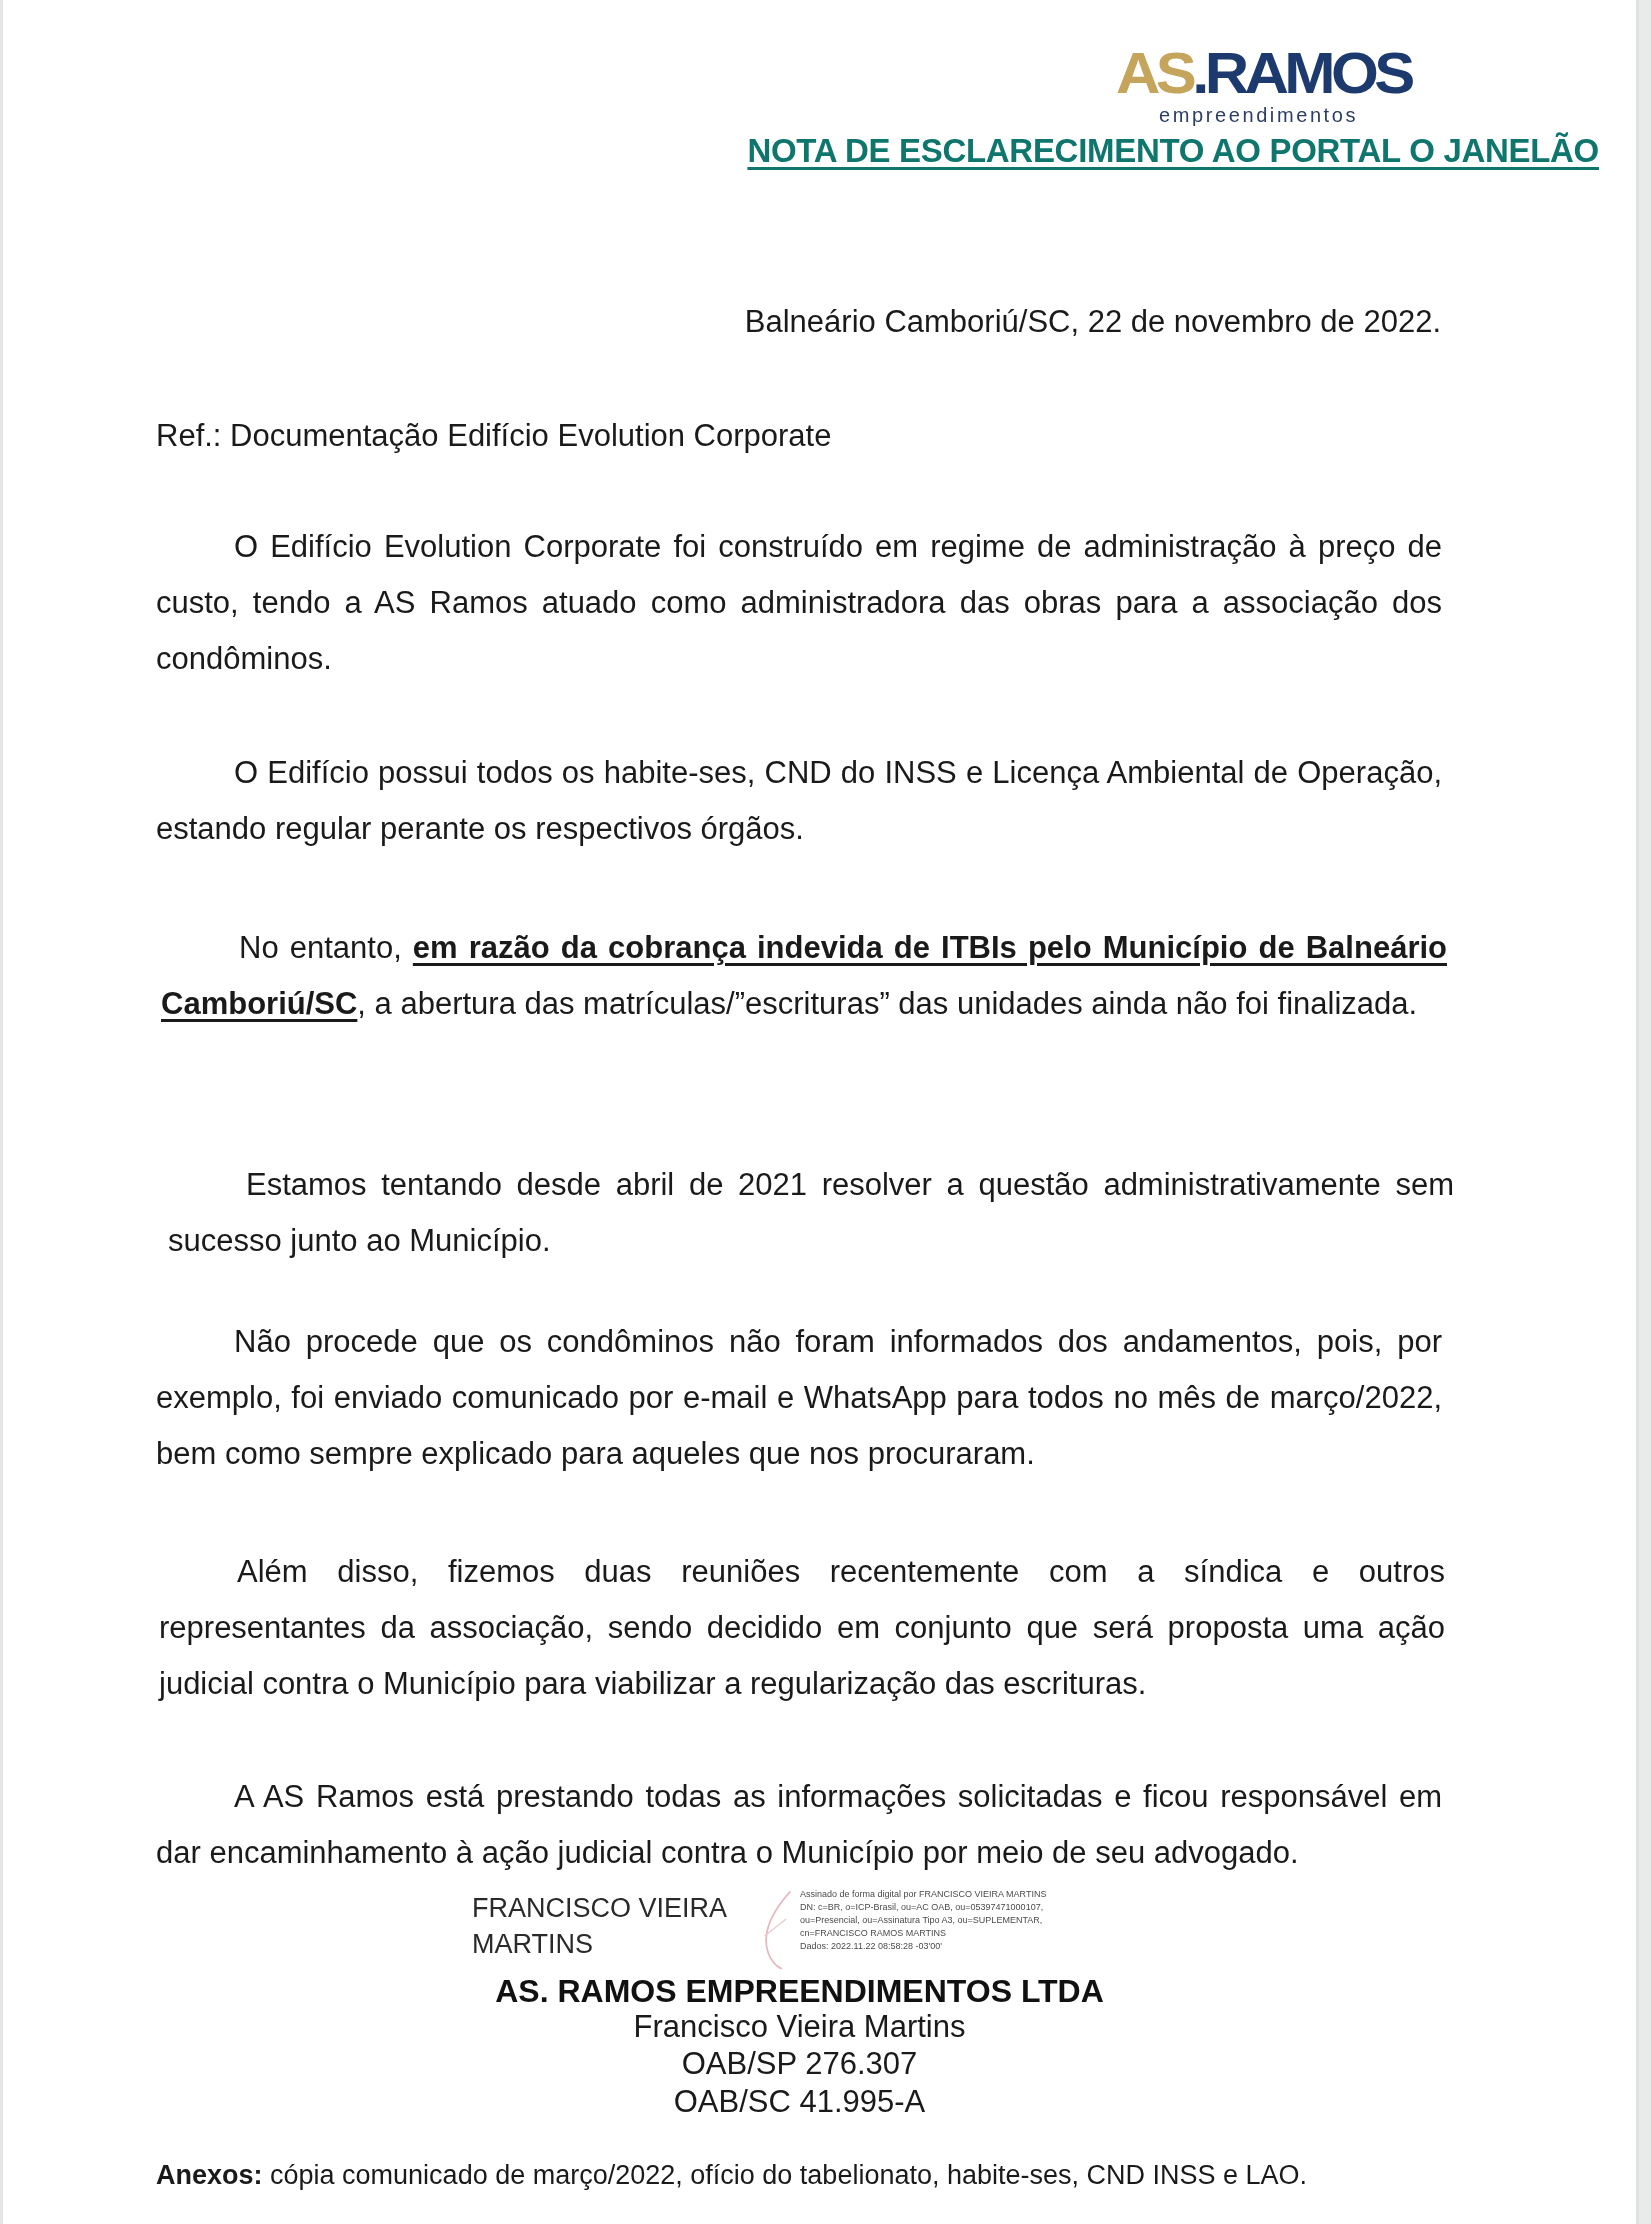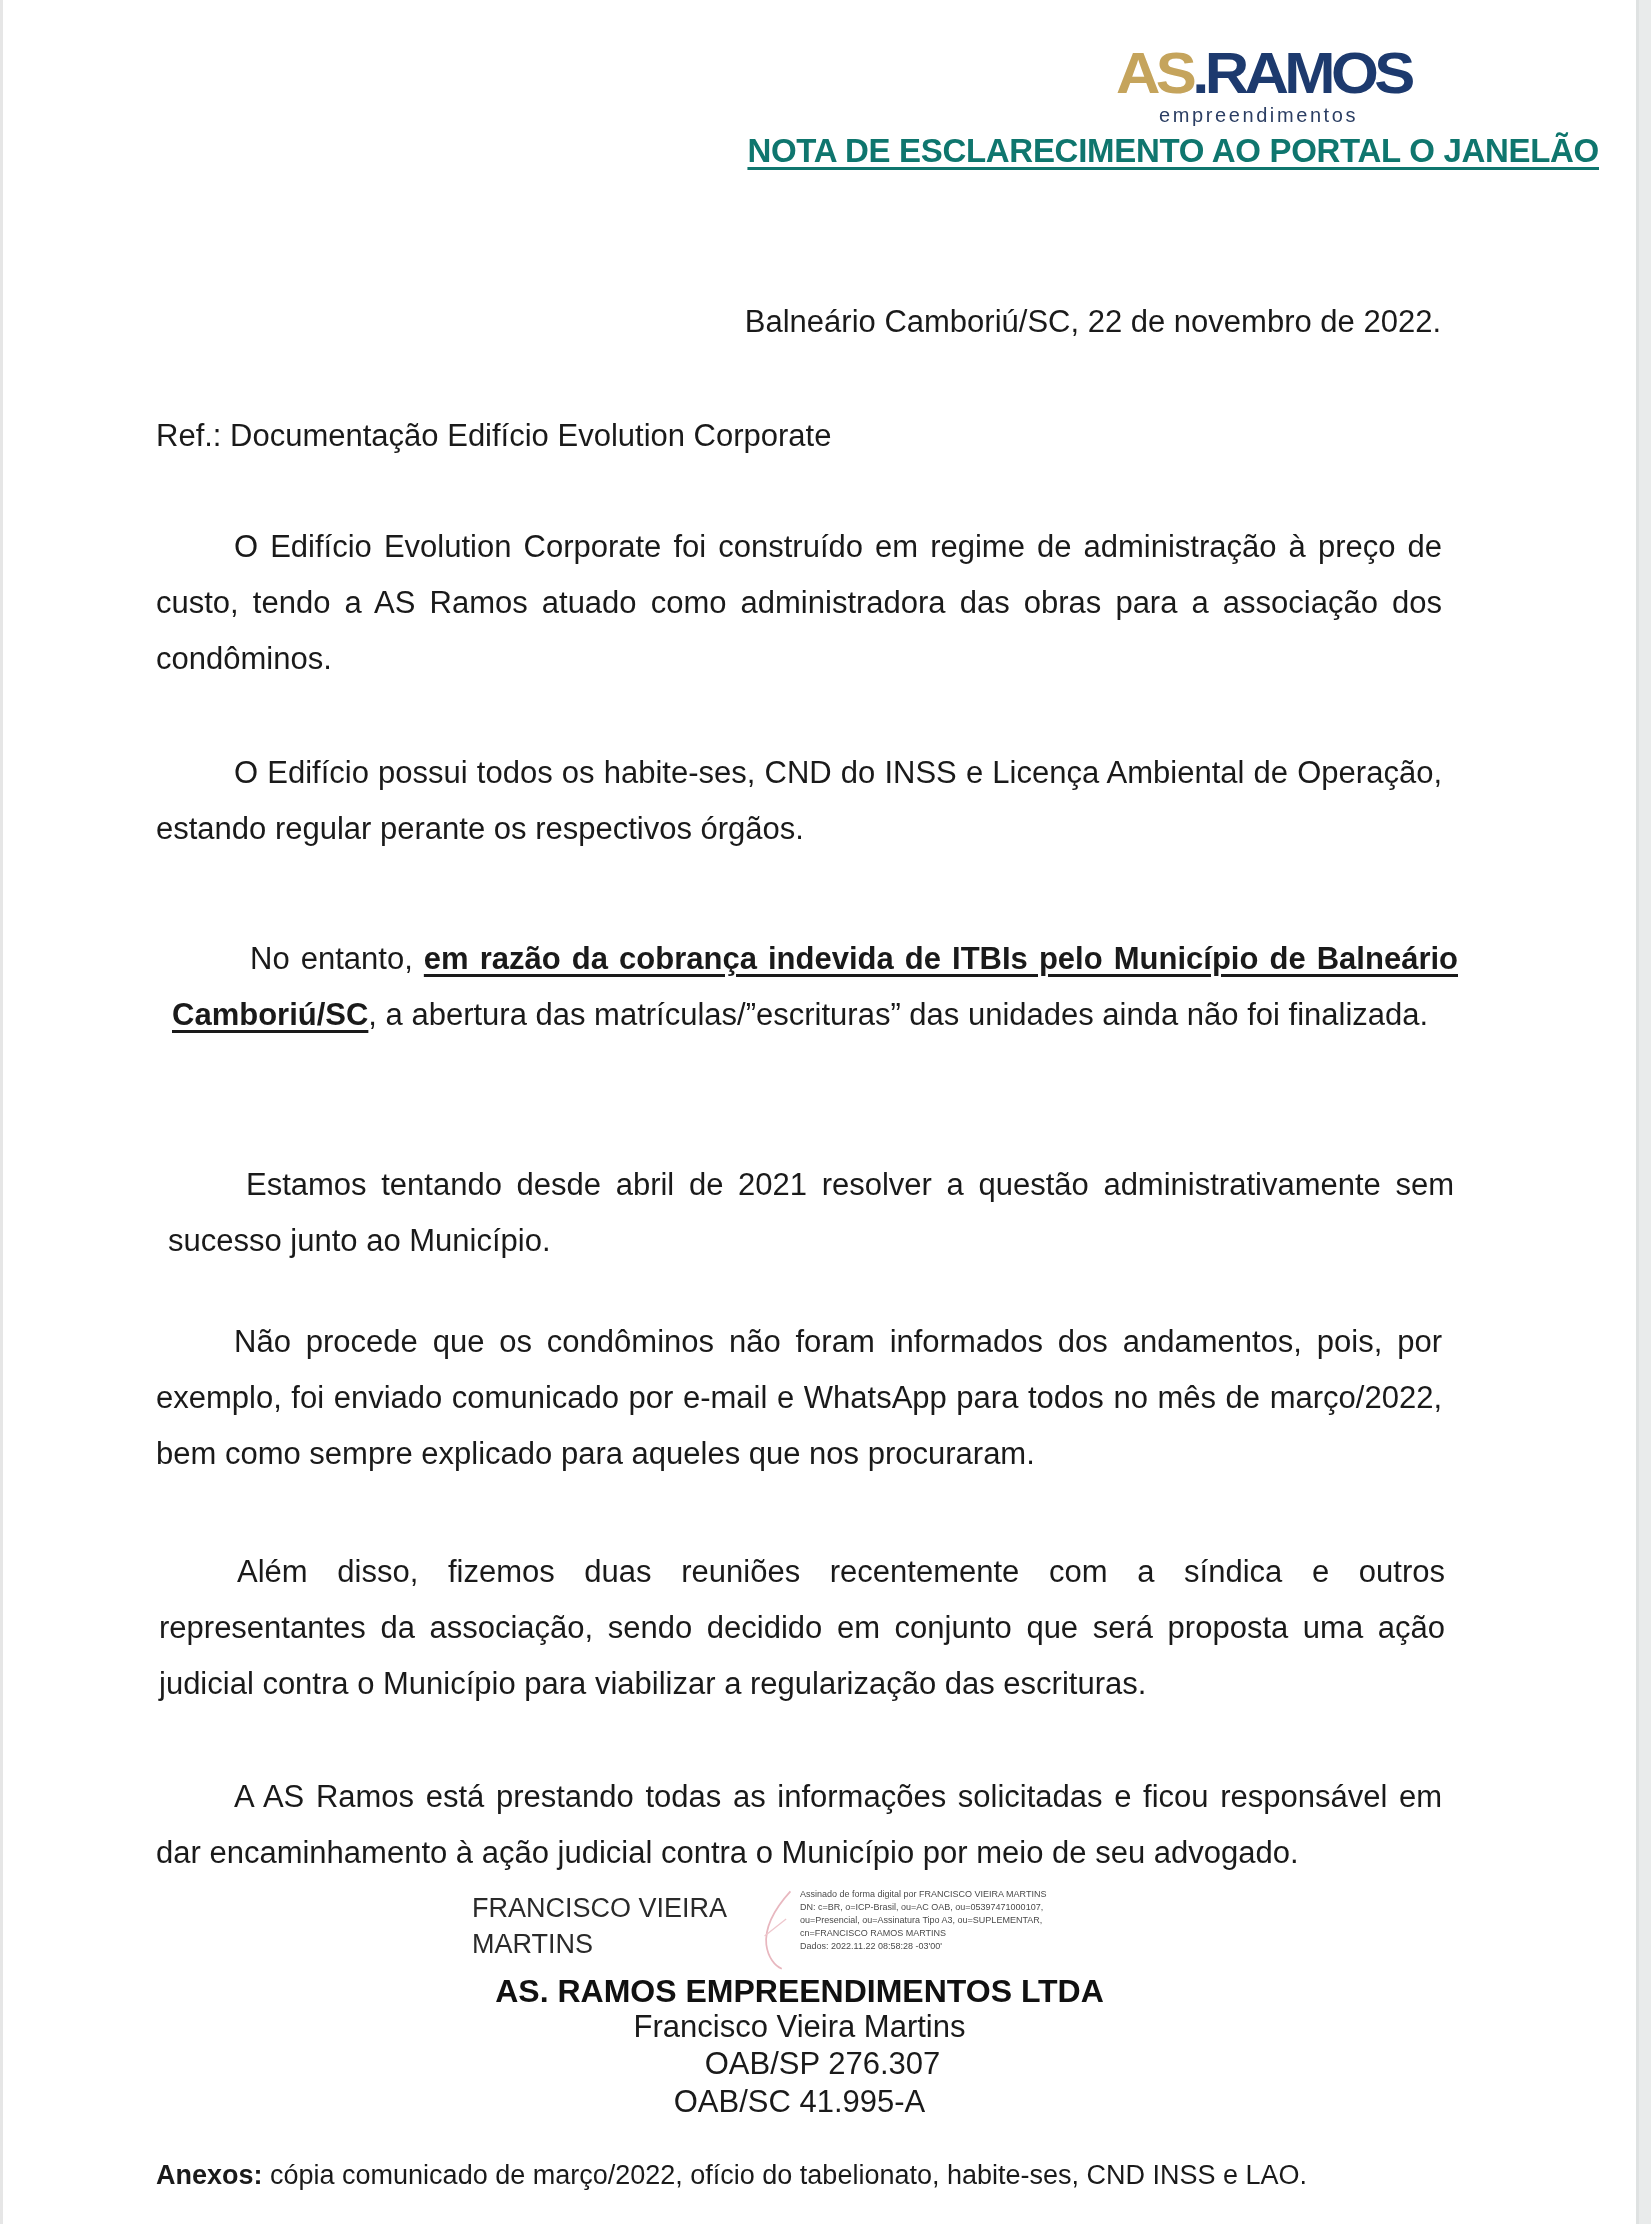--- a/index.html
+++ b/index.html
@@ -70,21 +70,21 @@
     <div class="logo-main"><span class="logo-as">AS</span><span class="logo-ramos">.</span><span class="logo-ramos">RAMOS</span></div>
     <div class="logo-sub">empreendimentos</div>
   </div>
 
   <div class="title">NOTA DE ESCLARECIMENTO AO PORTAL O JANELÃO</div>
   <div class="date">Balneário Camboriú/SC, 22 de novembro de 2022.</div>
   <div class="ref">Ref.: Documentação Edifício Evolution Corporate</div>
 
   <p class="para" style="top:519px;margin:0;">O Edifício Evolution Corporate foi construído em regime de administração à preço de custo, tendo a AS Ramos atuado como administradora das obras para a associação dos condôminos.</p>
   <p class="para" style="top:745px;margin:0;">O Edifício possui todos os habite-ses, CND do INSS e Licença Ambiental de Operação, estando regular perante os respectivos órgãos.</p>
-  <p class="para" style="top:915px;margin:16px;"><span>No entanto, </span><span class="emph">em razão da cobrança indevida de ITBIs pelo Município de Balneário Camboriú/SC</span><span>, a abertura das matrículas/”escrituras” das unidades ainda não foi finalizada.</span></p>
+  <p class="para" style="top:915px;margin:5px;"><span>No entanto, </span><span class="emph">em razão da cobrança indevida de ITBIs pelo Município de Balneário Camboriú/SC</span><span>, a abertura das matrículas/”escrituras” das unidades ainda não foi finalizada.</span></p>
   <p class="para" style="top:1145px;margin:12px;">Estamos tentando desde abril de 2021 resolver a questão administrativamente sem sucesso junto ao Município.</p>
   <p class="para" style="top:1314px;margin:0;">Não procede que os condôminos não foram informados dos andamentos, pois, por exemplo, foi enviado comunicado por e-mail e WhatsApp para todos no mês de março/2022, bem como sempre explicado para aqueles que nos procuraram.</p>
   <p class="para" style="top:1541px;margin:3px;">Além disso, fizemos duas reuniões recentemente com a síndica e outros representantes da associação, sendo decidido em conjunto que será proposta uma ação judicial contra o Município para viabilizar a regularização das escrituras.</p>
   <p class="para" style="top:1769px;margin:0;">A AS Ramos está prestando todas as informações solicitadas e ficou responsável em dar encaminhamento à ação judicial contra o Município por meio de seu advogado.</p>
 
   <div class="sig-name">
     <div>FRANCISCO VIEIRA</div>
     <div>MARTINS</div>
   </div>
   <svg class="sig-mark" viewBox="0 0 50 100">
@@ -94,18 +94,18 @@
   <div class="sig-digital">
     <div>Assinado de forma digital por FRANCISCO VIEIRA MARTINS</div>
     <div>DN: c=BR, o=ICP-Brasil, ou=AC OAB, ou=05397471000107,</div>
     <div>ou=Presencial, ou=Assinatura Tipo A3, ou=SUPLEMENTAR,</div>
     <div>cn=FRANCISCO RAMOS MARTINS</div>
     <div>Dados: 2022.11.22 08:58:28 -03'00'</div>
   </div>
 
   <div class="company">AS. RAMOS EMPREENDIMENTOS LTDA</div>
   <div class="sig-line" style="top:2009px;">Francisco Vieira Martins</div>
-  <div class="sig-line" style="top:2046px;margin-left:23px;">OAB/SP 276.307</div>
+  <div class="sig-line" style="top:2046px;">OAB/SP 276.307</div>
   <div class="sig-line" style="top:2084px;">OAB/SC 41.995-A</div>
 
   <div class="annex"><b>Anexos:</b><span> cópia comunicado de março/2022, ofício do tabelionato, habite-ses, CND INSS e LAO.</span></div>
 </div>
 
 
 </body></html>

